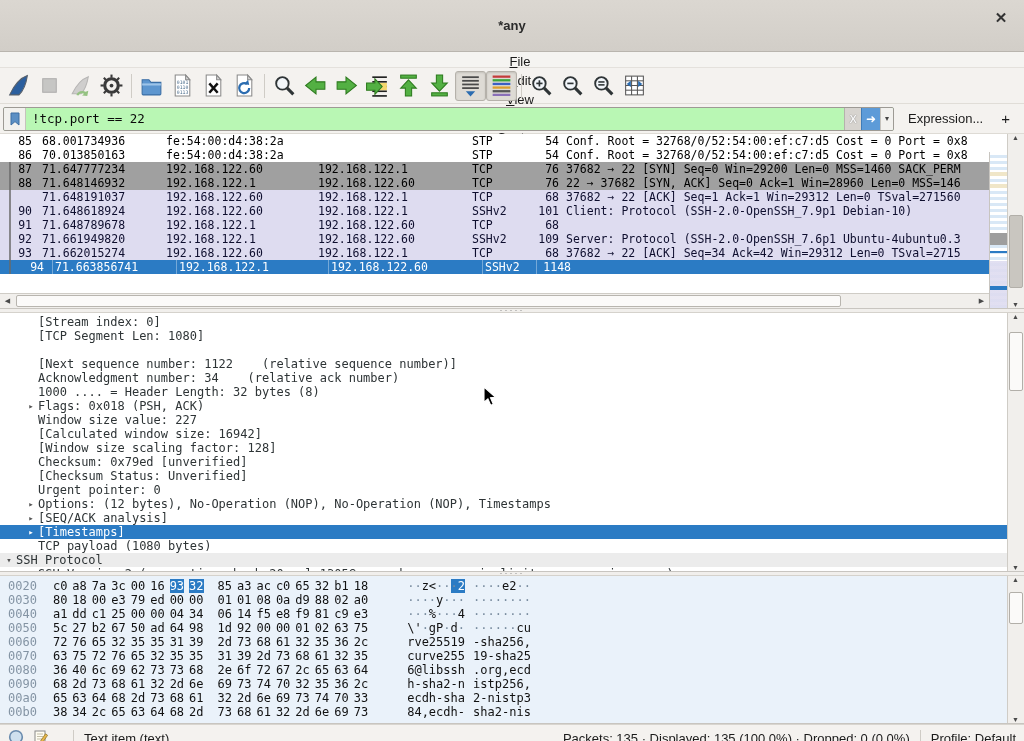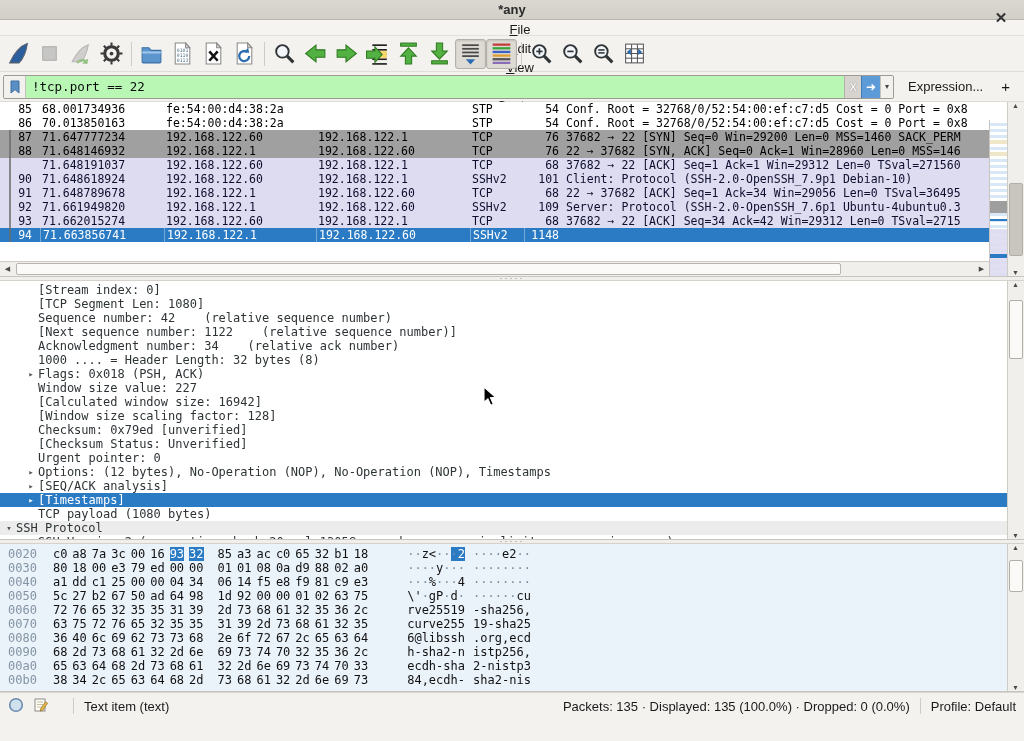--- a/index.html
+++ b/index.html
@@ -1,20 +1,20 @@
 <!DOCTYPE html>
 <html><head>
 <meta charset="utf-8">
 <style>
   * { margin:0; padding:0; box-sizing:border-box; }
   html,body { width:1024px; height:741px; overflow:hidden; }
   body { font-family:"Liberation Sans",sans-serif; background:#f4f2ef; position:relative; font-size:13px; color:#2e3436; }
 
   
-  .titlebar { height:20px; background:linear-gradient(#dbd7d1,#d2cec8); border-bottom:1px solid #b9b5ae; display:flex; align-items:center; justify-content:center; position:relative; }
+  .titlebar { height:52px; background:linear-gradient(#dbd7d1,#d2cec8); border-bottom:1px solid #b9b5ae; display:flex; align-items:center; justify-content:center; position:relative; }
   .titlebar .title { font-weight:600; color:#2a2a2a; font-size:13px; }
   .titlebar .closebtn { position:absolute; right:10px; top:0; height:36px; width:26px; display:flex; align-items:center; justify-content:center; color:#333; font-size:15px; font-weight:700; cursor:default; }
 
   
   .menubar { height:16px; background:#f5f4f1; display:flex; align-items:center; padding-left:16px; border-bottom:1px solid #e4e1dc;flex-direction:column; }
   .menu-item { padding:2px 9px; font-size:13px; color:#1a1a1a; }
   .menu-item u { text-decoration:underline; }
 
   
   .toolbar { height:36px; background:#f4f2ef; display:flex; align-items:center; padding-left:3px; border-bottom:1px solid #e0ddd7; }
@@ -44,21 +44,21 @@
   .prow { height:14px; line-height:14px; display:flex; white-space:nowrap; position:relative; }
   .prow .c { overflow:hidden; padding:0 2px; flex:0 0 auto; }
   .c-no { text-align:right; padding-right:8px !important; }
   .c-len { text-align:right; padding-right:5px !important; }
   .c-info { flex:1 1 auto !important; }
   .r-white { background:#fff; color:#000; }
   .r-gray { background:#a0a0a0; color:#000; }
   .r-lav { background:#dedcf0; color:#0e0e2e; }
   .r-sel { background:#2b7bc4; color:#fff; }
   .r-sel .c { border-left:1px solid rgba(255,255,255,.35); }
-  .r-sel .c:first-child { border-left:none; }
+  .r-sel .c:first-child { border-left:none;margin-left:12px; }
   .prow.rel::before { content:""; position:absolute; left:9px; top:0; bottom:0; width:2px; background:#6a6a6a; opacity:.75; }
   .pl-hscroll { flex:0 0 15px; background:#f1efec; border-top:1px solid #cfccc6; display:flex; align-items:stretch; }
   .sb-arrow { width:15px; display:flex; align-items:center; justify-content:center; font-size:7px; color:#4a4a4a; background:#f1efec; }
   .hs-track { flex:1; position:relative; }
   .hs-thumb { position:absolute; left:1px; top:1px; bottom:1px; width:86%; background:#fbfaf9; border:1px solid #b8b5af; border-radius:2px; }
   .plist-minimap { flex:0 0 18px; margin-top:18px; border-left:1px solid #c8c5c0;
     background:
       linear-gradient(#2b7bc4,#2b7bc4) 0 88%/100% 4px no-repeat,
       linear-gradient(#2b7bc4,#2b7bc4) 0 64%/100% 2px no-repeat,
       linear-gradient(#9e9e9e,#9e9e9e) 0 56%/100% 12px no-repeat,
@@ -383,21 +383,20 @@
           <span class="c c-len" style="flex: 0 0 40px;">101</span>
           <span class="c c-info" style="flex: 1 1 auto;">Client: Protocol (SSH-2.0-OpenSSH_7.9p1 Debian-10)</span>
         </div>
         <div class="prow r-lav rel">
           <span class="c c-no" style="flex: 0 0 40px;">91</span>
           <span class="c c-time" style="flex: 0 0 124px;">71.648789678</span>
           <span class="c c-source" style="flex: 0 0 152px;">192.168.122.1</span>
           <span class="c c-destination" style="flex: 0 0 154px;">192.168.122.60</span>
           <span class="c c-protocol" style="flex: 0 0 54px;">TCP</span>
           <span class="c c-len" style="flex: 0 0 40px;">68</span>
-          <span class="c c-info" style="flex: 1 1 auto;">22 → 37682 [ACK] Seq=1 Ack=34 Win=29056 Len=0 TSval=36495</span>
         </div>
         <div class="prow r-lav rel">
           <span class="c c-no" style="flex: 0 0 40px;">92</span>
           <span class="c c-time" style="flex: 0 0 124px;">71.661949820</span>
           <span class="c c-source" style="flex: 0 0 152px;">192.168.122.1</span>
           <span class="c c-destination" style="flex: 0 0 154px;">192.168.122.60</span>
           <span class="c c-protocol" style="flex: 0 0 54px;">SSHv2</span>
           <span class="c c-len" style="flex: 0 0 40px;">109</span>
           <span class="c c-info" style="flex: 1 1 auto;">Server: Protocol (SSH-2.0-OpenSSH_7.6p1 Ubuntu-4ubuntu0.3</span>
         </div>
@@ -437,21 +436,21 @@
     <span class="sb-arrow">▼</span>
   </div>
 </div>
 
 <div class="splitter"></div>
 
 <div class="details">
   <div class="details-rows" id="detail-rows">
       <div class="drow lvl2"><span class="arr"></span><span>[Stream index: 0]</span></div>
       <div class="drow lvl2"><span class="arr"></span><span>[TCP Segment Len: 1080]</span></div>
-      <div class="drow lvl2"><span class="arr"></span><span>Sequence number: 42    (relative sequence number)</span></div>
+      <div class="drow lvl2"><span class="arr"></span></div>
       <div class="drow lvl2"><span class="arr"></span><span>[Next sequence number: 1122    (relative sequence number)]</span></div>
       <div class="drow lvl2"><span class="arr"></span><span>Acknowledgment number: 34    (relative ack number)</span></div>
       <div class="drow lvl2"><span class="arr"></span><span>1000 .... = Header Length: 32 bytes (8)</span></div>
       <div class="drow lvl2"><span class="arr">▸</span><span>Flags: 0x018 (PSH, ACK)</span></div>
       <div class="drow lvl2"><span class="arr"></span><span>Window size value: 227</span></div>
       <div class="drow lvl2"><span class="arr"></span><span>[Calculated window size: 16942]</span></div>
       <div class="drow lvl2"><span class="arr"></span><span>[Window size scaling factor: 128]</span></div>
       <div class="drow lvl2"><span class="arr"></span><span>Checksum: 0x79ed [unverified]</span></div>
       <div class="drow lvl2"><span class="arr"></span><span>[Checksum Status: Unverified]</span></div>
       <div class="drow lvl2"><span class="arr"></span><span>Urgent pointer: 0</span></div>

